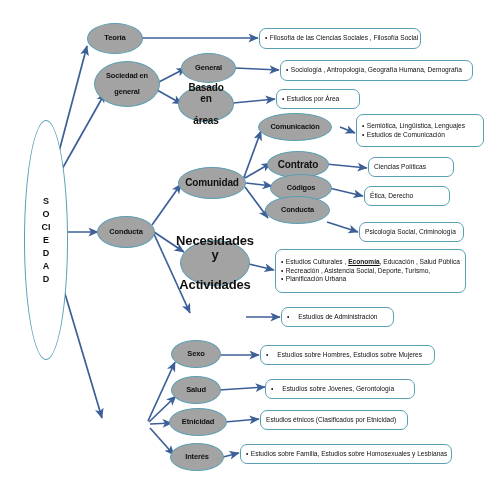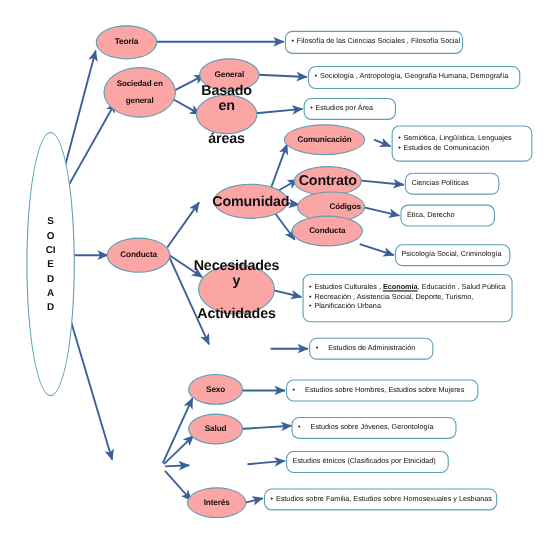--- a/index.html
+++ b/index.html
@@ -11,21 +11,21 @@
     overflow:hidden;
   }
   #edges{position:absolute;left:0;top:0;width:495px;height:495px;}
 
   
   .node{
     position:absolute;
     box-sizing:border-box;
     border:1.3px solid #5a9fb4;
     border-radius:50%;
-    background:#fca5a5;
+    background:#a3a3a3;
     color:#12100e;
     font-weight:bold;
     display:flex;
     align-items:center;
     justify-content:center;
     text-align:center;
     line-height:1.12;
     letter-spacing:-0.15px;
     z-index:3;
   }
@@ -140,44 +140,44 @@
     <span>
       <span>Sociedad en</span><br>
       <span>general</span>
     </span>
   </div>
 
   <div class="node" style="left:181px;top:53px;width:55px;height:30px;font-size:7.5px;">
     <span>General</span>
   </div>
 
-  <div class="node" style="left:178px;top:86px;width:56px;height:36px;font-size:13px;text-align:center;">
+  <div class="node" style="left:178px;top:86px;width:56px;height:36px;font-size:10px;text-align:center;">
     <span>
       <span>Basado en</span><br>
       <span>áreas</span>
     </span>
   </div>
 
   <div class="node" style="left:97px;top:216px;width:58px;height:32px;font-size:7.5px;">
     <span>Conducta</span>
   </div>
 
-  <div class="node" style="left:194px;top:167px;width:68px;height:32px;font-size:13px;">
+  <div class="node" style="left:178px;top:167px;width:68px;height:32px;font-size:10px;">
     <span>Comunidad</span>
   </div>
 
   <div class="node" style="left:258px;top:113px;width:74px;height:28px;font-size:7.4px;">
     <span>Comunicación</span>
   </div>
 
-  <div class="node" style="left:267px;top:151px;width:62px;height:27px;font-size:13px;">
+  <div class="node" style="left:267px;top:151px;width:62px;height:27px;font-size:10px;">
     <span>Contrato</span>
   </div>
 
-  <div class="node" style="left:270px;top:174px;width:62px;height:28px;font-size:7.4px;justify-content:flex-end;">
+  <div class="node" style="left:270px;top:174px;width:62px;height:28px;font-size:7.4px;">
     <span>Códigos</span>
   </div>
 
   <div class="node" style="left:265px;top:196px;width:65px;height:28px;font-size:7.4px;">
     <span>Conducta</span>
   </div>
 
   <div class="node" style="left:180px;top:240px;width:70px;height:46px;font-size:13px;">
     <span>
       <span>Necesidades y</span><br>
@@ -188,20 +188,23 @@
 
 
   <div class="node" style="left:171px;top:340px;width:50px;height:28px;font-size:7.5px;">
     <span>Sexo</span>
   </div>
 
   <div class="node" style="left:171px;top:376px;width:50px;height:28px;font-size:7.5px;">
     <span>Salud</span>
   </div>
 
+  <div class="node" style="left:169px;top:408px;width:58px;height:28px;font-size:7.5px;">
+    <span>Etnicidad</span>
+  </div>
 
   <div class="node" style="left:170px;top:443px;width:54px;height:28px;font-size:7.5px;">
     <span>Interés</span>
   </div>
 
   <div class="box" style="left:259px;top:28px;width:162px;height:21px;font-size:6.6px;">
     <span class="ln bl">Filosofía de las Ciencias Sociales , Filosofía Social</span>
   </div>
 
   <div class="box" style="left:280px;top:60px;width:193px;height:21px;font-size:6.6px;">

